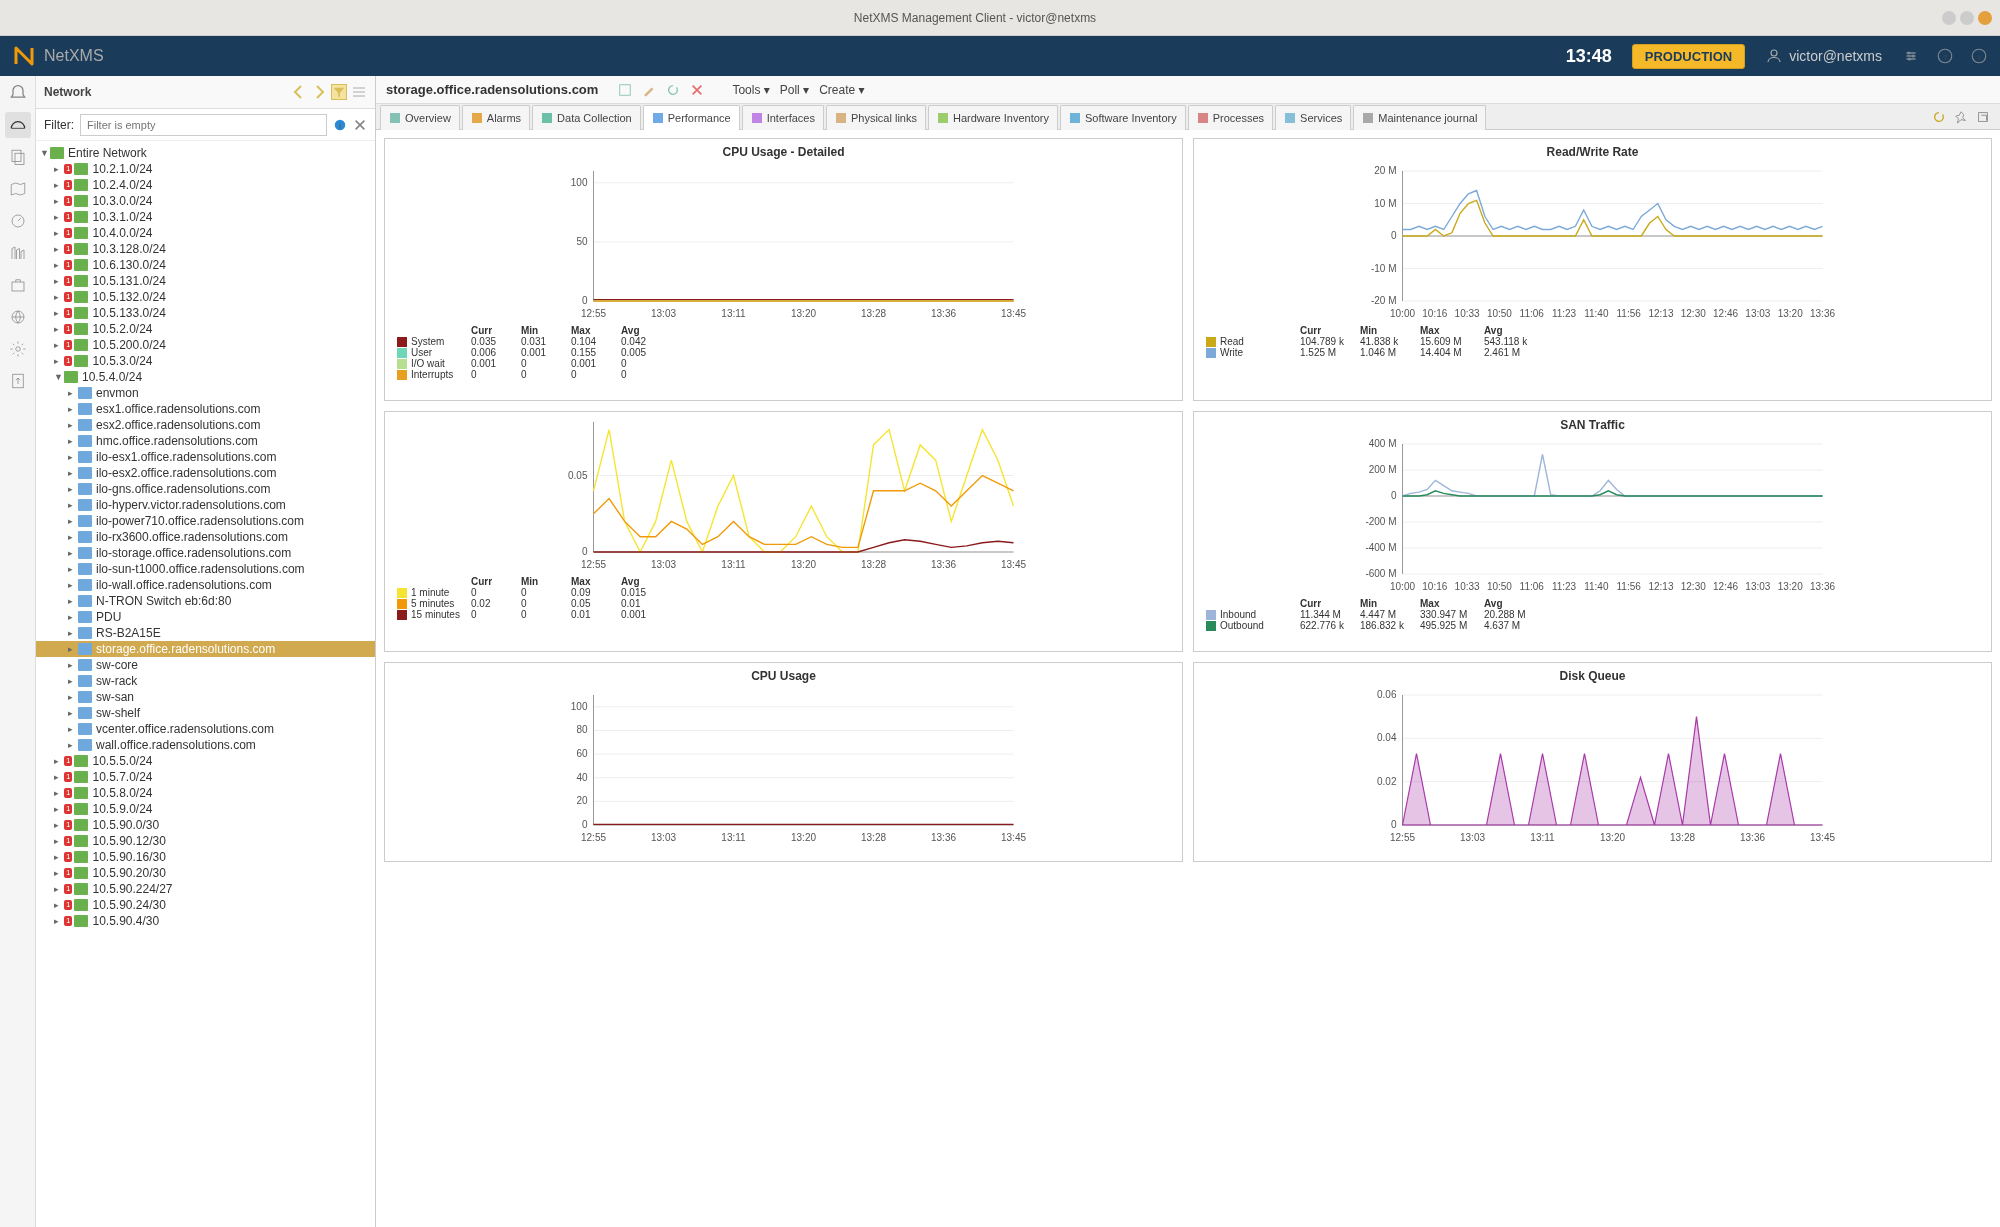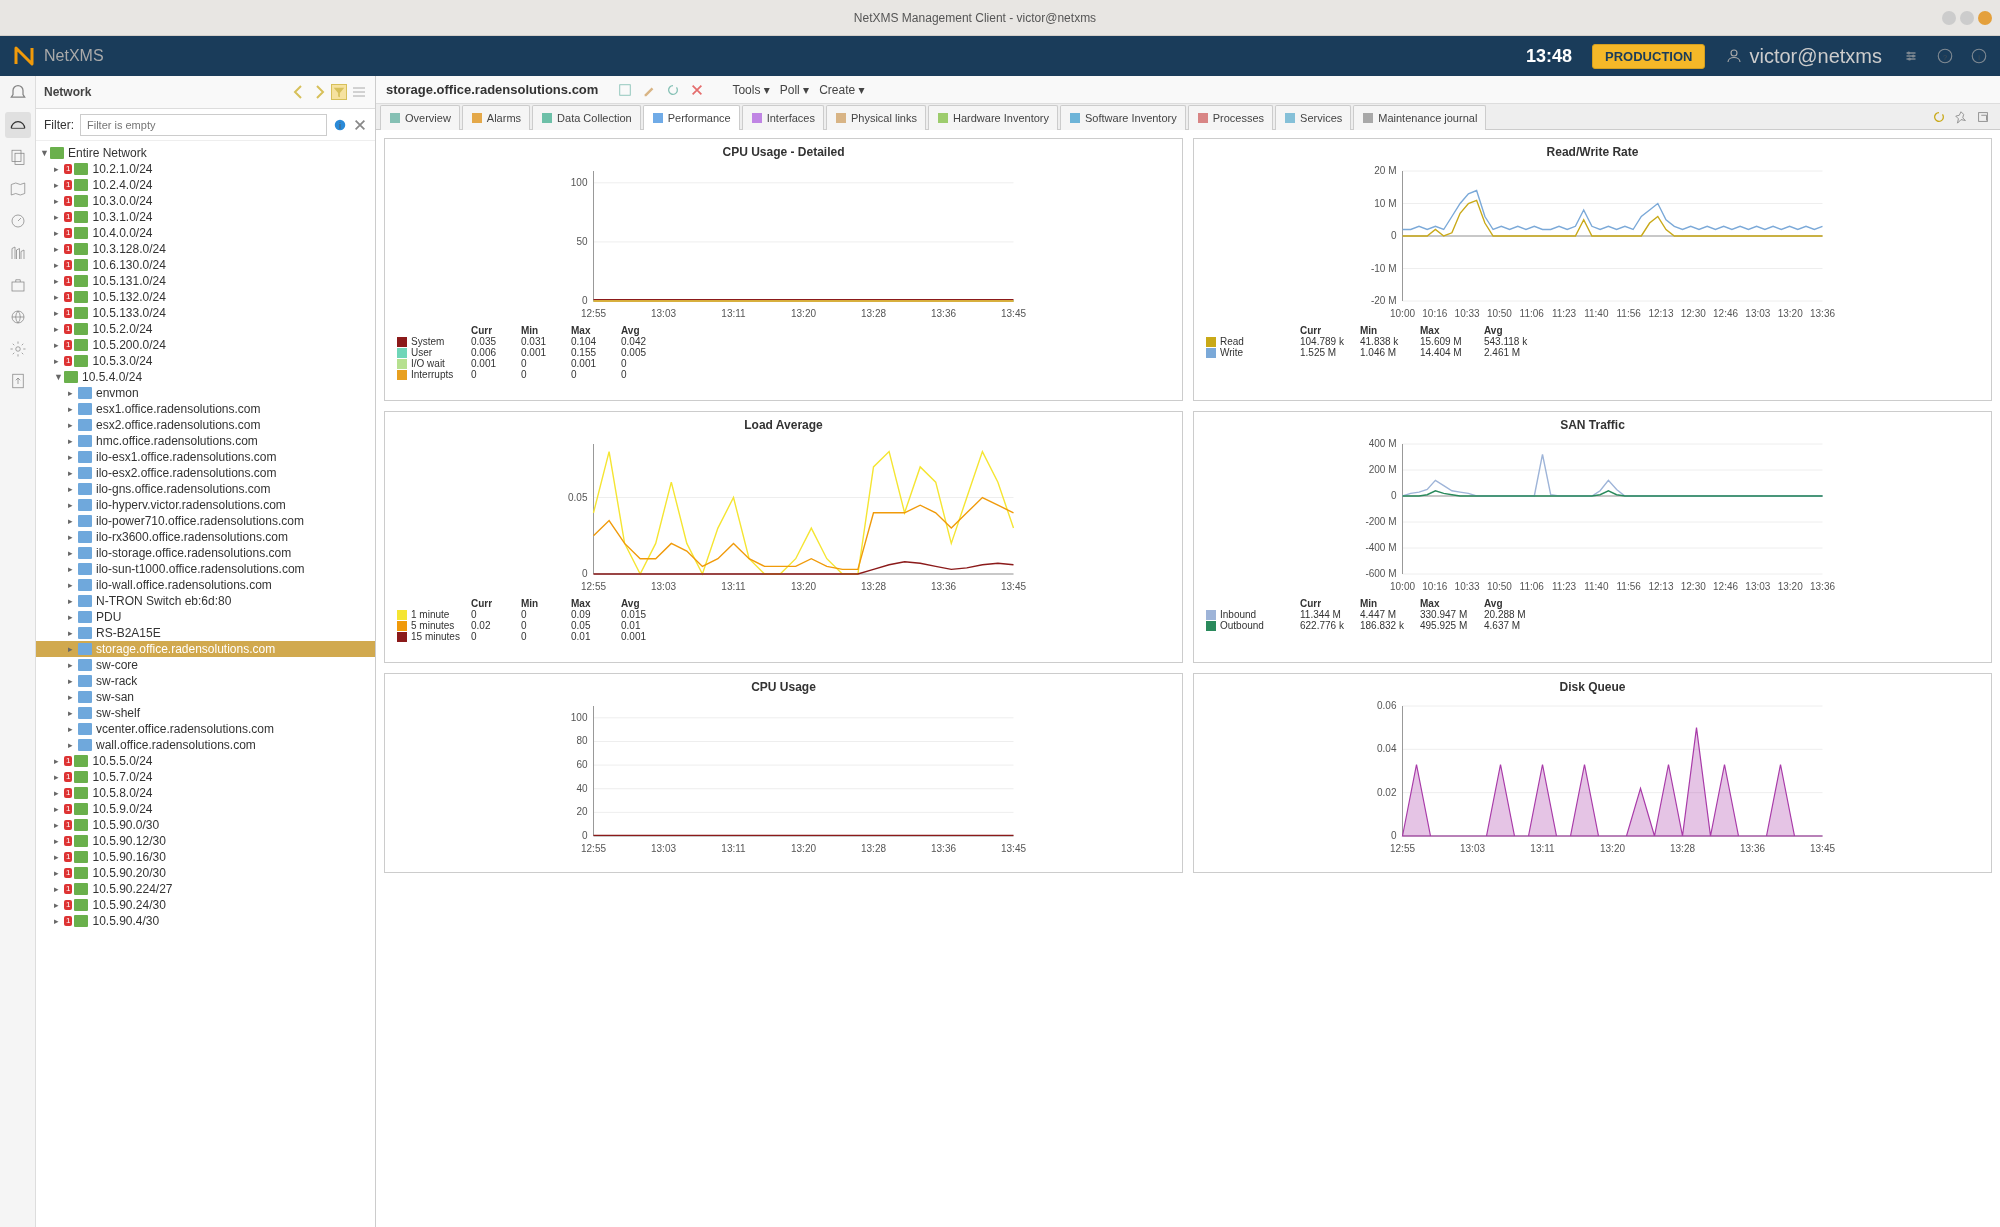--- a/index.html
+++ b/index.html
@@ -13,21 +13,21 @@
 .win-btn.close { background: #e4a03c; }
 
 
 .app-header { height: 40px; background: #1a3c5a; display: flex; align-items: center; padding: 0 12px; color: #ccc; text-align: right; }
 .logo { display: flex; align-items: center; gap: 8px; }
 .logo-svg { width: 24px; height: 24px; }
 .logo-text { font-size: 16px; color: #aaa; font-weight: 500; }
 .header-spacer { flex: 1; }
 .header-time { font-size: 18px; font-weight: 600; color: #fff; margin-right: 20px; }
 .env-badge { background: #f5b828; color: #1a3c5a; font-weight: 700; padding: 4px 12px; border-radius: 3px; margin-right: 20px; font-size: 13px; border: 1px solid #d49f1f; }
-.user-area { display: flex; align-items: center; gap: 6px; color: #ccc; font-size: 20px; margin-right: 20px; }
+.user-area { display: flex; align-items: center; gap: 6px; color: #ccc; font-size: 14px; margin-right: 20px; }
 .header-icons { display: flex; gap: 16px; }
 .header-icon { width: 18px; height: 18px; opacity: 0.7; }
 
 
 .app-body { display: flex; height: calc(100vh - 64px); }
 .icon-bar { width: 36px; background: #f5f5f5; border-right: 1px solid #ddd; display: flex; flex-direction: column; align-items: center; padding-top: 4px; gap: 6px; }
 .icon-bar .ib-icon { width: 26px; height: 26px; display: flex; align-items: center; justify-content: center; opacity: 0.7; border-radius: 3px; }
 .icon-bar .ib-icon.active { background: #e0e0e0; opacity: 1; }
 
 
@@ -712,21 +712,20 @@
                 <div class="legend-swatch" style="background:#7ba9d8"></div>
               </div>
               <div>Write</div>
               <div>1.525 M</div>
               <div>1.046 M</div>
               <div>14.404 M</div>
               <div>2.461 M</div>
             </div>
           </div>
           <div class="chart-card">
-            <div class="ctitle">Load Average</div>
             <svg viewBox="0 0 480 160" class="chart-svg">
               <line class="grid" x1="50" y1="140" x2="470" y2="140"></line>
               <text x="44" y="143" text-anchor="end">0</text>
               <line class="grid" x1="50" y1="63.529411764705884" x2="470" y2="63.529411764705884"></line>
               <text x="44" y="66.52941176470588" text-anchor="end">0.05</text>
               <line class="axis" x1="50" y1="10" x2="50" y2="140"></line>
               <line class="axis" x1="50" y1="140" x2="470" y2="140"></line>
               <text x="50" y="156" text-anchor="middle">12:55</text>
               <text x="120" y="156" text-anchor="middle">13:03</text>
               <text x="190" y="156" text-anchor="middle">13:11</text>

